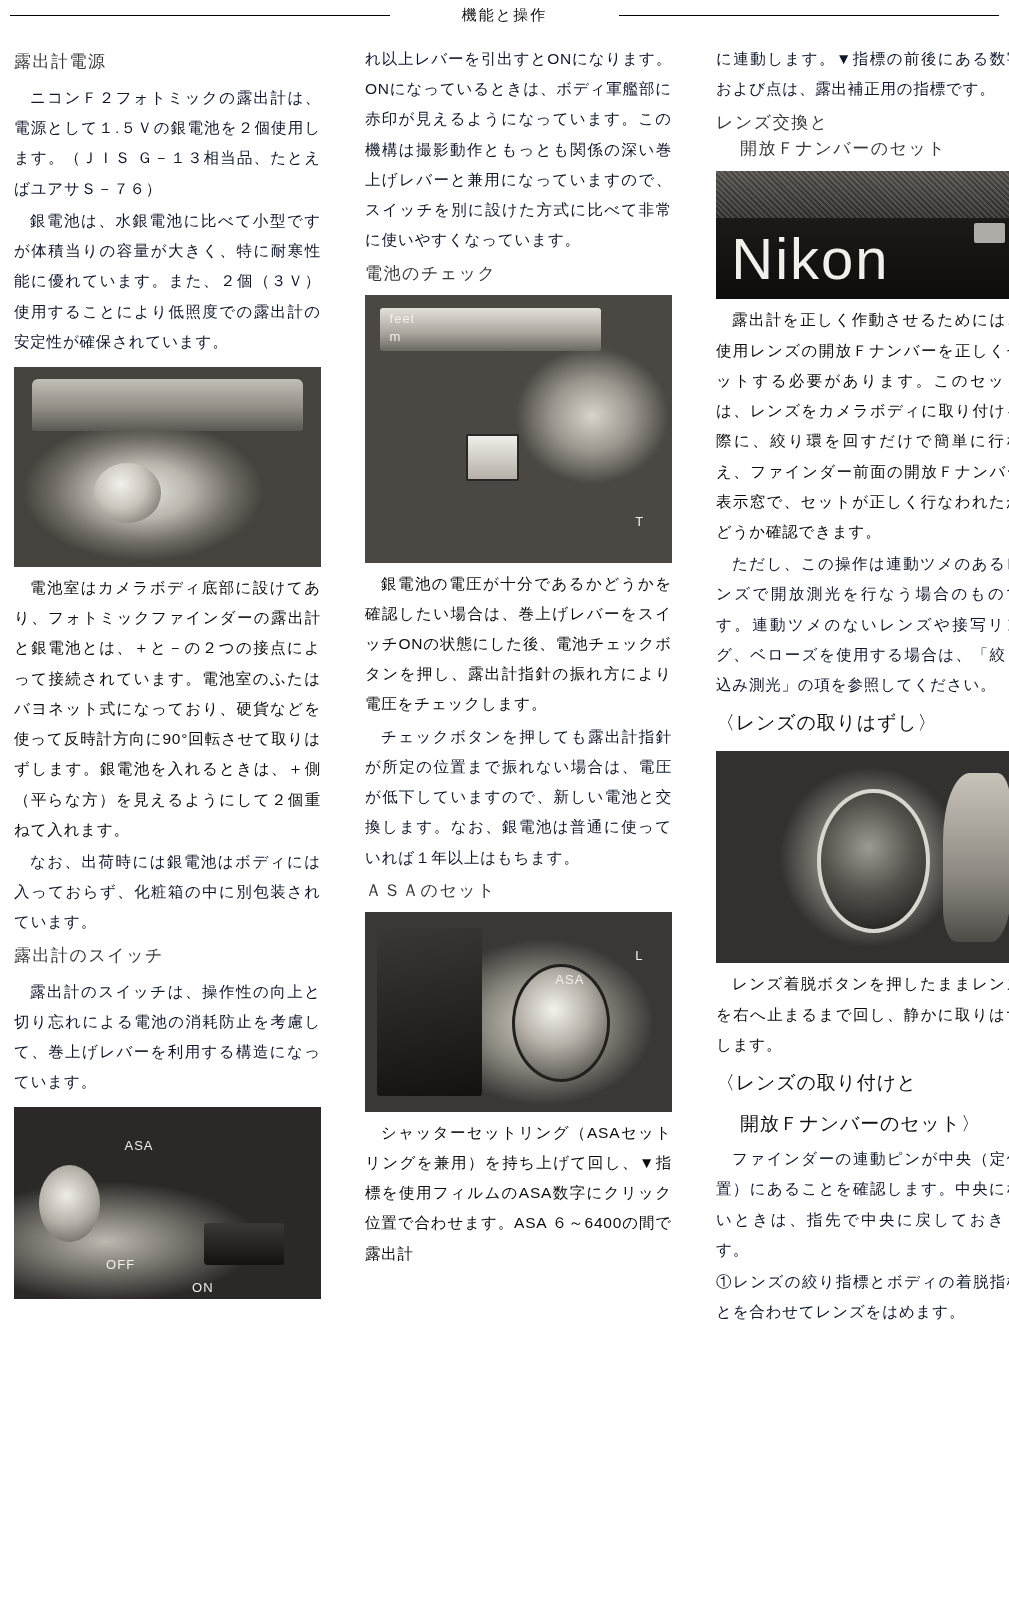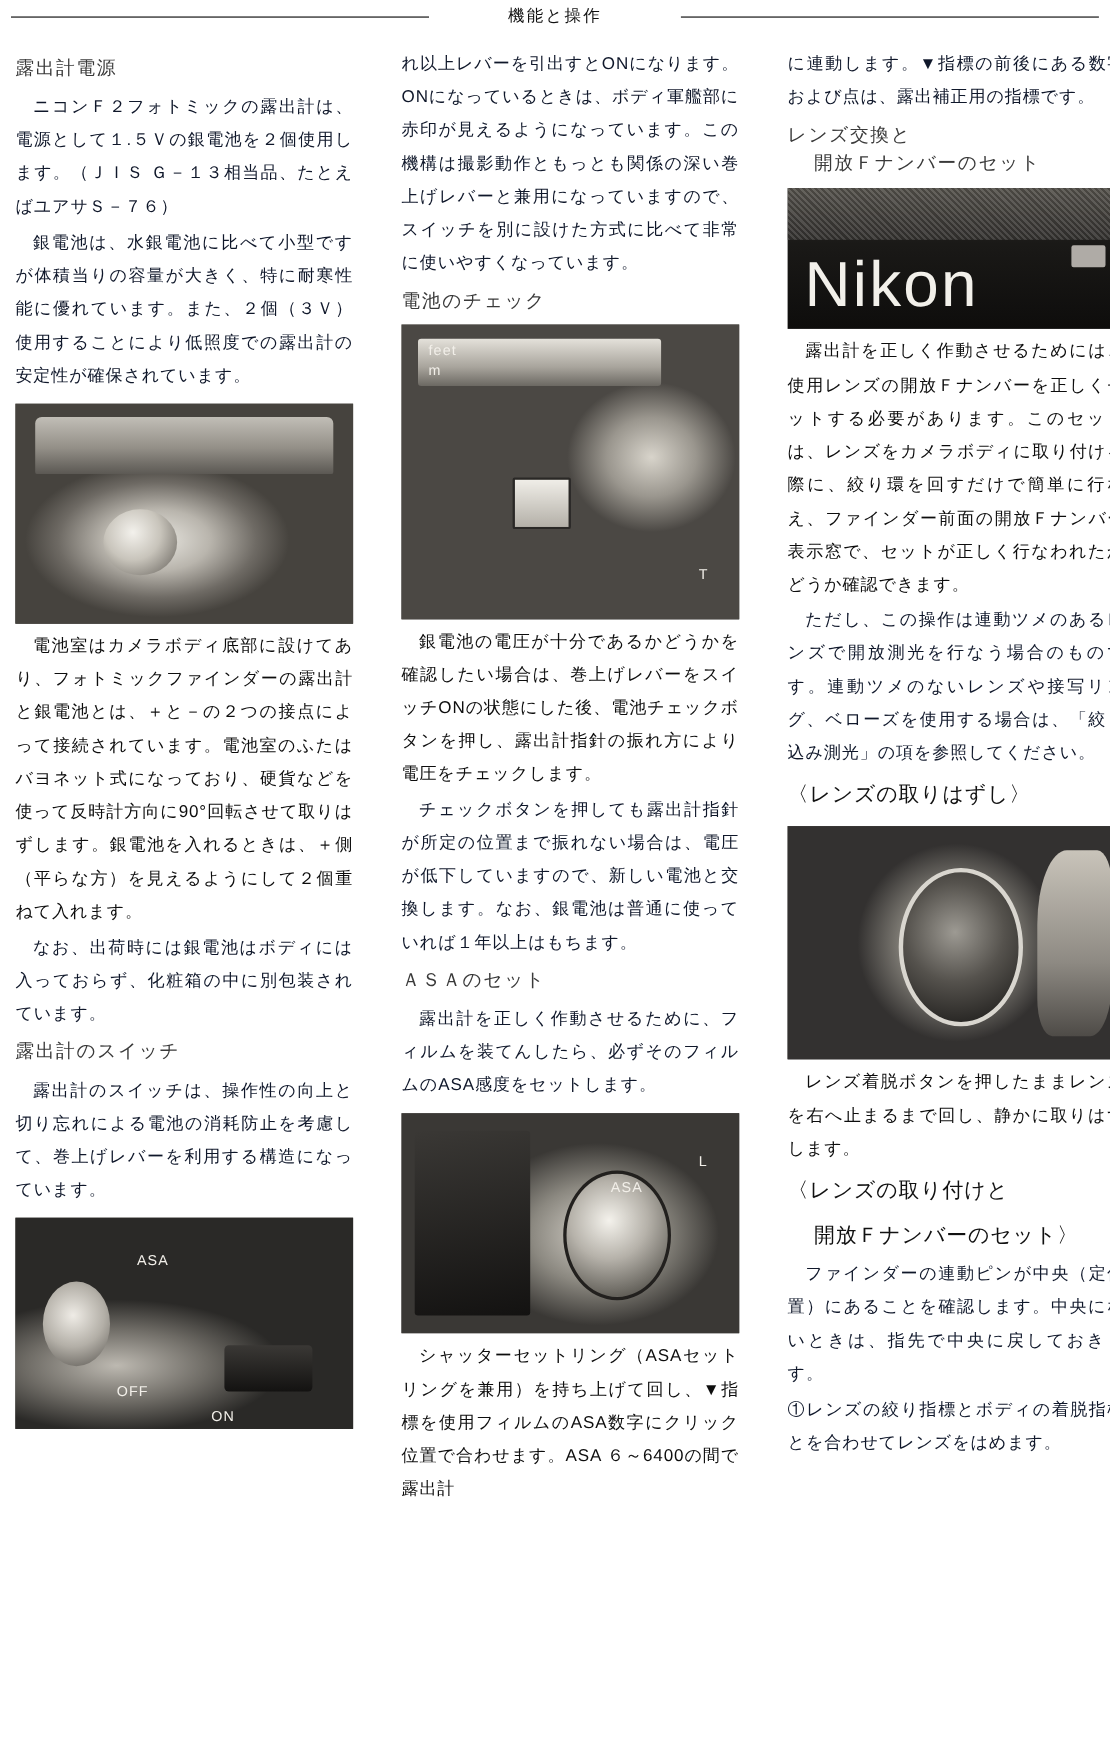--- a/index.html
+++ b/index.html
@@ -307,21 +307,20 @@
       <div class="photo ph-2">
         <span class="ph-sw-label" style="left:8%; top:6%;">feet</span>
         <span class="ph-sw-label" style="left:8%; top:13%;">m</span>
         <span class="ph-sw-label" style="left:88%; top:82%;">T</span>
       </div>
 
       <p class="caption">銀電池の電圧が十分であるかどうかを確認したい場合は、巻上げレバーをスイッチONの状態にした後、電池チェックボタンを押し、露出計指針の振れ方により電圧をチェックします。</p>
       <p class="body">チェックボタンを押しても露出計指針が所定の位置まで振れない場合は、電圧が低下していますので、新しい電池と交換します。なお、銀電池は普通に使っていれば１年以上はもちます。</p>
 
       <h2 class="sec">ＡＳＡのセット</h2>
-      <p class="body">露出計を正しく作動させるために、フィルムを装てんしたら、必ずそのフィルムのASA感度をセットします。</p>
 
       <div class="photo ph-7">
         <span class="ph-asa-label" style="left:88%; top:18%;">L</span>
         <span class="ph-asa-label" style="left:62%; top:30%;">ASA</span>
       </div>
 
       <p class="caption">シャッターセットリング（ASAセットリングを兼用）を持ち上げて回し、▼指標を使用フィルムのASA数字にクリック位置で合わせます。ASA ６～6400の間で露出計</p>
     </div>
 
     <div class="col">

